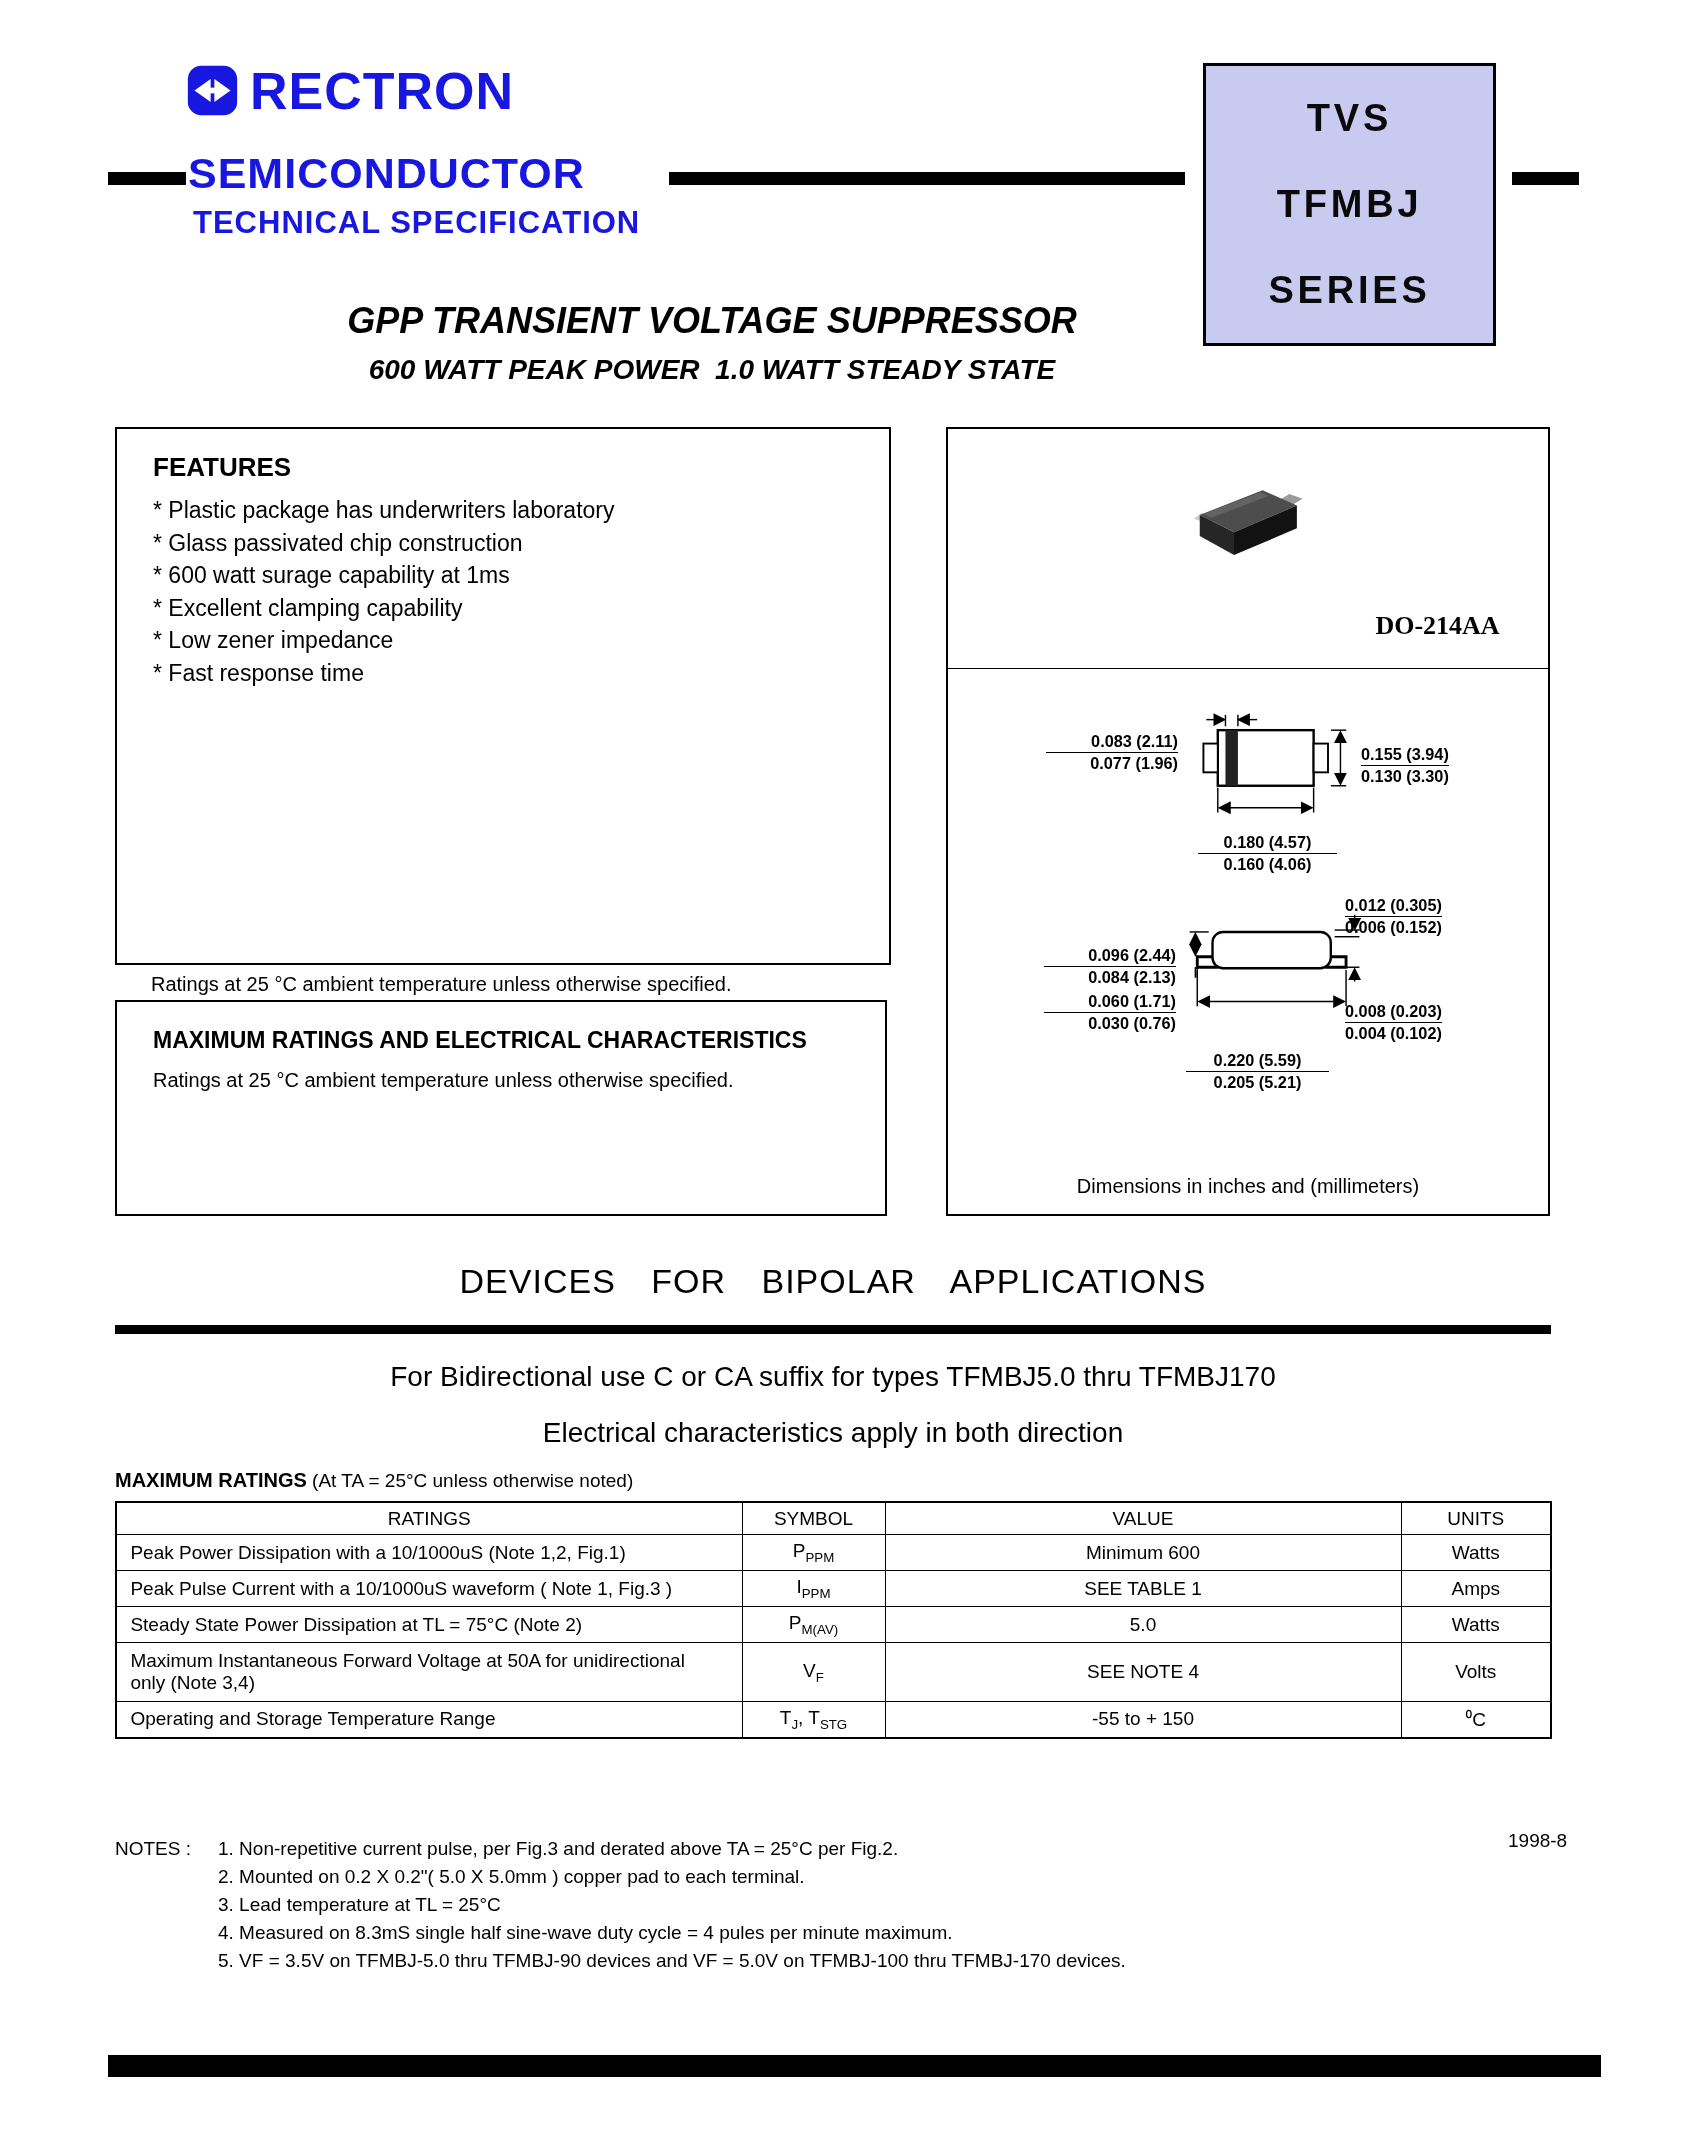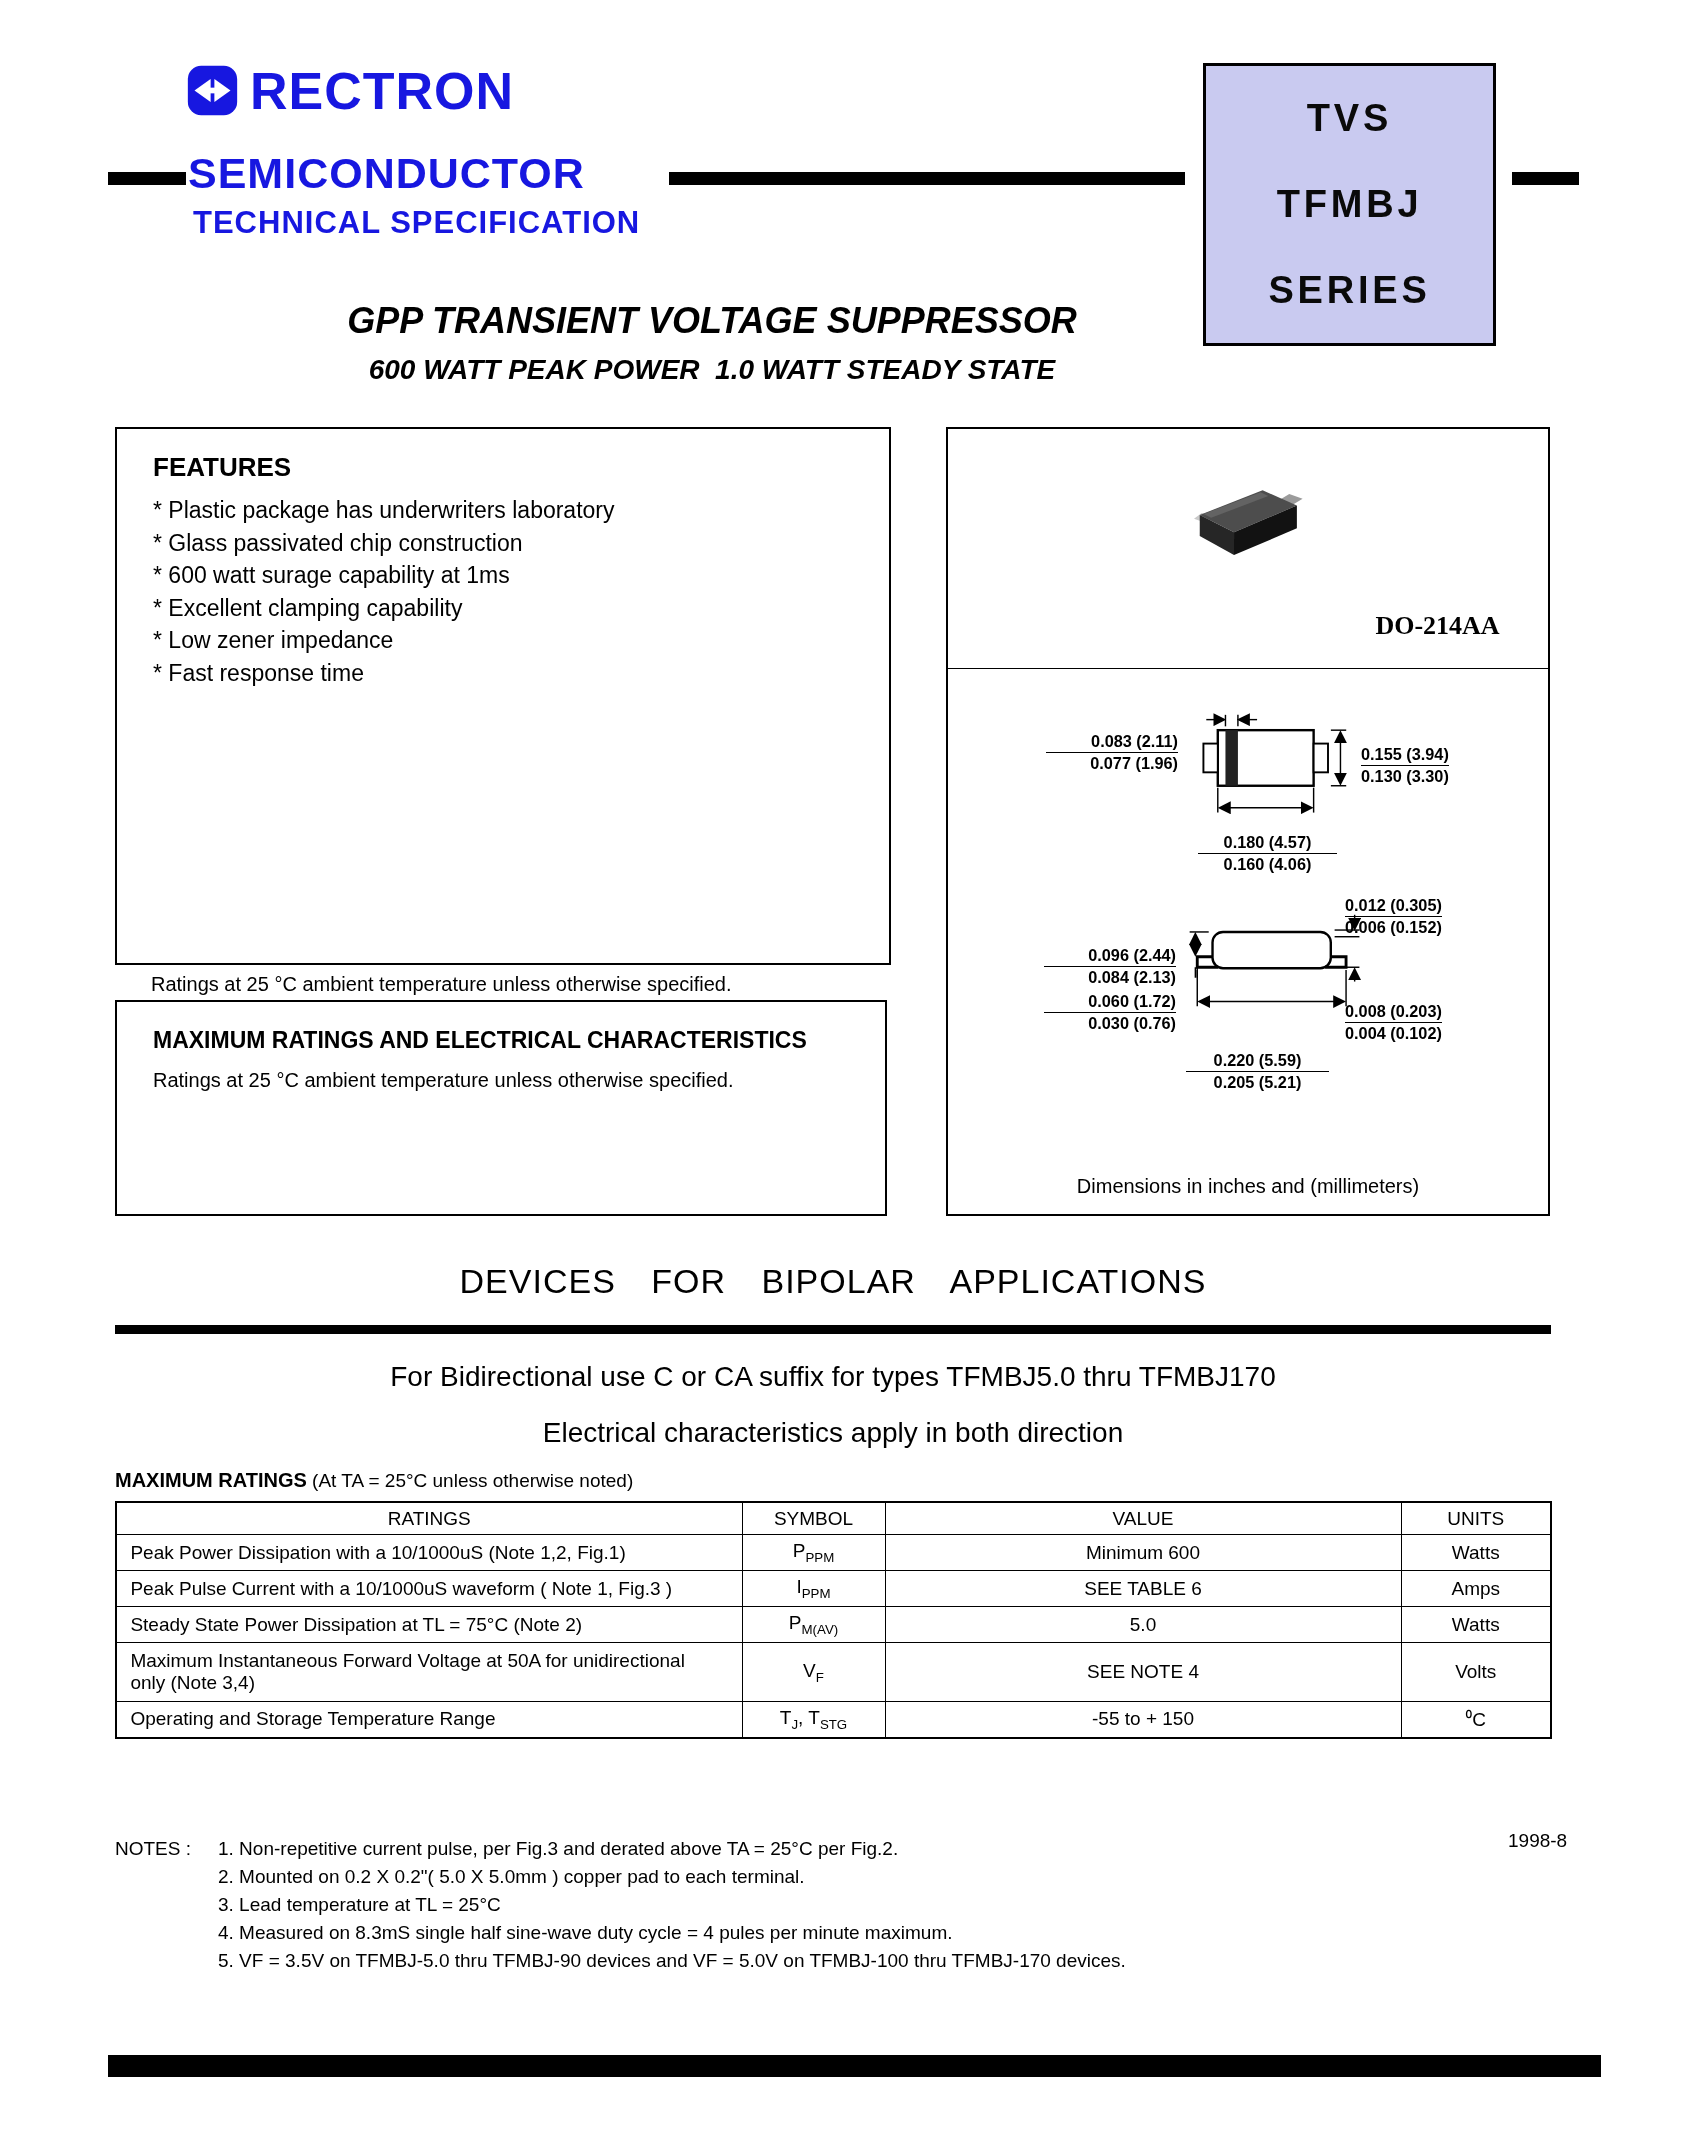--- a/index.html
+++ b/index.html
@@ -184,21 +184,21 @@
     </svg>
     <div class="dim" style="left:397px; top:466px;">
       <div class="over">0.012 (0.305)</div>
       <div>0.006 (0.152)</div>
     </div>
     <div class="dim right" style="left:96px; top:516px; width:132px;">
       <div class="over">0.096 (2.44)</div>
       <div>0.084 (2.13)</div>
     </div>
     <div class="dim right" style="left:96px; top:562px; width:132px;">
-      <div class="over">0.060 (1.72)</div>
+      <div class="over">0.060 (1.71)</div>
       <div>0.030 (0.76)</div>
     </div>
     <div class="dim" style="left:397px; top:572px;">
       <div class="over">0.008 (0.203)</div>
       <div>0.004 (0.102)</div>
     </div>
     <div class="dim center" style="left:238px; top:621px; width:143px;">
       <div class="over">0.220 (5.59)</div>
       <div>0.205 (5.21)</div>
     </div>
@@ -233,21 +233,21 @@
     <tbody>
         <tr class="h38">
           <td class="cell-rating">Peak Power Dissipation with a 10/1000uS (Note 1,2, Fig.1)</td>
           <td class="cell-center"><span>P</span><span class="sym-sub">PPM</span></td>
           <td class="cell-center">Minimum 600</td>
           <td class="cell-center">Watts</td>
         </tr>
         <tr class="h38">
           <td class="cell-rating">Peak Pulse Current with a 10/1000uS waveform ( Note 1, Fig.3 )</td>
           <td class="cell-center"><span>I</span><span class="sym-sub">PPM</span></td>
-          <td class="cell-center">SEE TABLE 6</td>
+          <td class="cell-center">SEE TABLE 1</td>
           <td class="cell-center">Amps</td>
         </tr>
         <tr class="h38">
           <td class="cell-rating">Steady State Power Dissipation at TL = 75°C (Note 2)</td>
           <td class="cell-center"><span>P</span><span class="sym-sub">M(AV)</span></td>
           <td class="cell-center">5.0</td>
           <td class="cell-center">Watts</td>
         </tr>
         <tr class="h62">
           <td class="cell-rating">Maximum Instantaneous Forward Voltage at 50A for unidirectional

